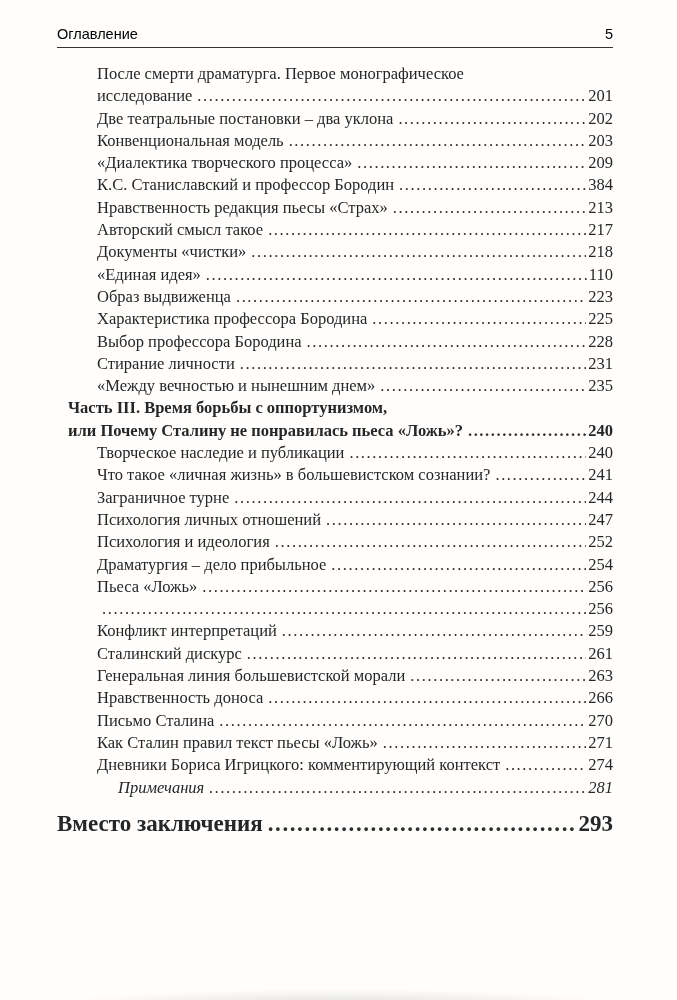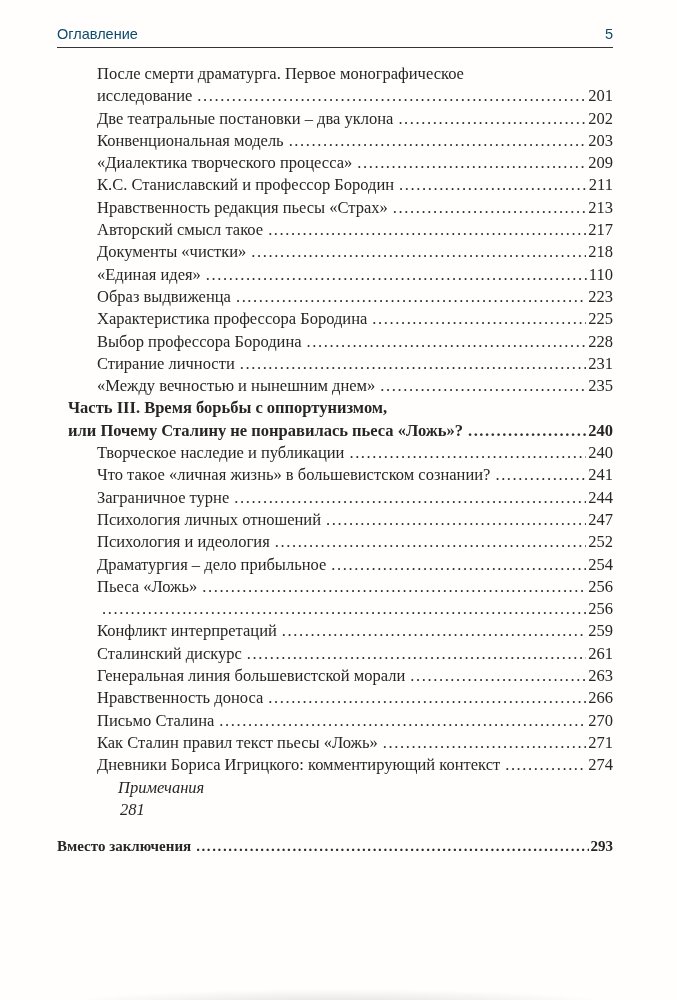--- a/index.html
+++ b/index.html
@@ -29,34 +29,34 @@
   .running-head {
     position: absolute;
     top: 26px;
     left: 57px;
     width: 556px;
     display: flex;
     justify-content: space-between;
     align-items: baseline;
     font-family: "Liberation Sans", sans-serif;
     font-size: 14.5px;
-    color: #0c4a6e;
+    color: #000000;
     border-bottom: 1.5px solid #343434;
     padding-bottom: 5px;
   }
 
   .toc {
     position: absolute;
     top: 63px;
     left: 57px;
     width: 556px;
   }
   .r {
     display: flex;
-    align-items: flex-start;
+    align-items: flex-end;
     line-height: 22.3px;
     font-size: 16.5px;
     white-space: nowrap;
   }
   .r .t { flex: 0 0 auto; }
   .leader {
     flex: 1 1 0;
     min-width: 0;
     overflow: hidden;
     white-space: nowrap;
@@ -64,26 +64,26 @@
     padding: 0 2px 0 5px;
   }
   .leader::after {
     content: "..........................................................................................................................................................................................";
     letter-spacing: 1.6px;
   }
   .pg { flex: 0 0 auto; padding-left: 2px; }
 
   .lvl1 { padding-left: 40px; }   
   .lvl0 { padding-left: 11px; }   
-  .lvl2 { padding-left: 61px; flex-direction: column; }   
+  .lvl2 { padding-left: 61px; }   
   .lvl-margin { padding-left: 0; }
 
   .b { font-weight: bold; }
   .i { font-style: italic; }
-  .conclusion { margin-top: 14px; font-size: 15px; }
+  .conclusion { margin-top: 14px; font-size: 23px; }
 </style>
 </head>
 <body>
 
 <div class="page">
 
   <div class="running-head">
     <span>Оглавление</span>
     <span>5</span>
   </div>
@@ -110,21 +110,21 @@
       <span class="pg">203</span>
     </div>
     <div class="r lvl1">
       <span class="t">«Диалектика творческого процесса»</span>
       <span class="leader"></span>
       <span class="pg">209</span>
     </div>
     <div class="r lvl1">
       <span class="t">К.С. Станиславский и профессор Бородин</span>
       <span class="leader"></span>
-      <span class="pg">211</span>
+      <span class="pg">384</span>
     </div>
     <div class="r lvl1">
       <span class="t">Нравственность редакция пьесы «Страх»</span>
       <span class="leader"></span>
       <span class="pg">213</span>
     </div>
     <div class="r lvl1">
       <span class="t">Авторский смысл такое</span>
       <span class="leader"></span>
       <span class="pg">217</span>

